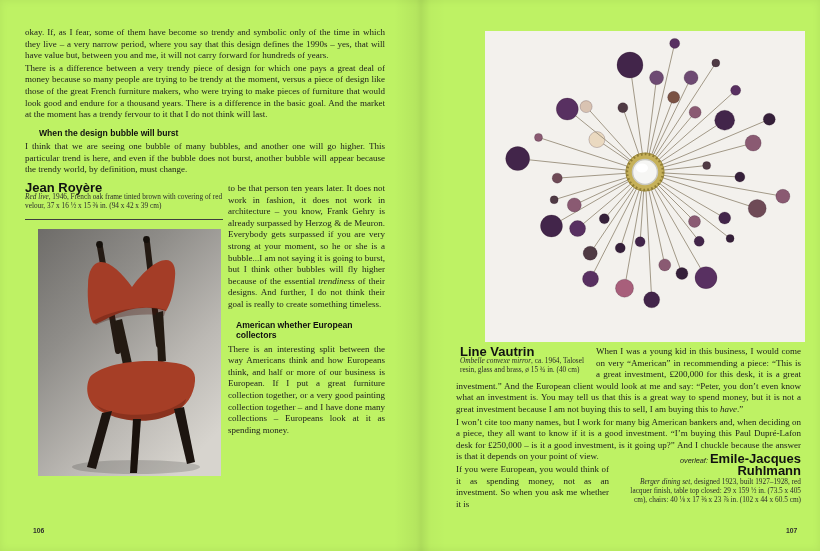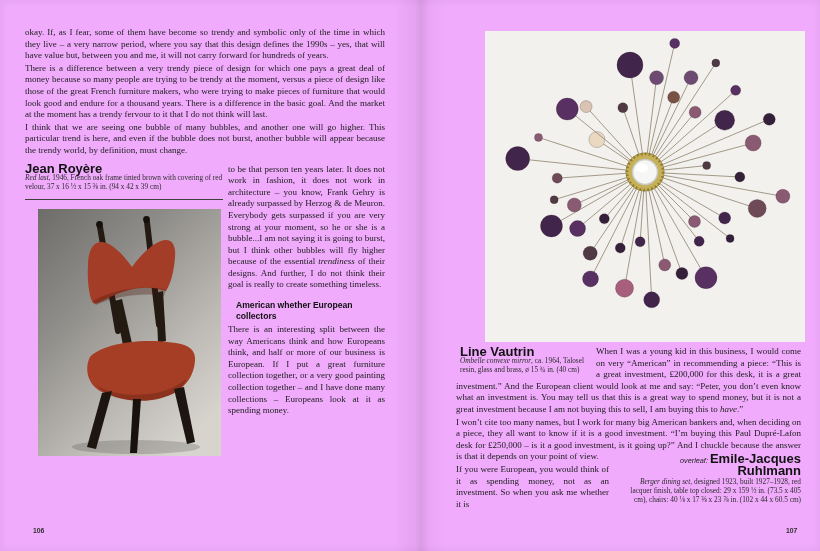--- a/index.html
+++ b/index.html
@@ -1,17 +1,17 @@
 <!DOCTYPE html>
 <html><head>
 <meta charset="utf-8">
 <style>
   html,body { margin:0; padding:0; background:#e9e7e3; }
   .spread {
-    position:relative; width:820px; height:551px; background:#f0abfc;
+    position:relative; width:820px; height:551px; background:#bef264;
     overflow:hidden; font-family:"Liberation Serif", serif;
     box-shadow: inset 0 0 8px rgba(0,0,0,0.07);
   }
   .gutter {
     position:absolute; left:394px; top:0; width:52px; height:100%;
     background:linear-gradient(to right, rgba(0,0,0,0) 0%, rgba(0,0,0,0.05) 42%, rgba(0,0,0,0.09) 52%, rgba(0,0,0,0.02) 70%, rgba(0,0,0,0) 100%);
     pointer-events:none;
   }
   .body {
     font-size:9px; line-height:11.6px; text-align:justify;
@@ -51,27 +51,28 @@
 </style>
 </head>
 <body>
 
 <div class="spread">
   <div class="gutter"></div>
 
   <div class="left-page">
     <p class="body">okay. If, as I fear, some of them have become so trendy and symbolic only of the time in which they live – a very narrow period, where you say that this design defines the 1990s – yes, that will have value but, between you and me, it will not carry forward for hundreds of years.</p>
     <p class="body">There is a difference between a very trendy piece of design for which one pays a great deal of money because so many people are trying to be trendy at the moment, versus a piece of design like those of the great French furniture makers, who were trying to make pieces of furniture that would look good and endure for a thousand years. There is a difference in the basic goal. And the market at the moment has a trendy fervour to it that I do not think will last.</p>
+    <div class="head">When the design bubble will burst</div>
     <p class="body">I think that we are seeing one bubble of many bubbles, and another one will go higher. This particular trend is here, and even if the bubble does not burst, another bubble will appear because the trendy world, by definition, must change.</p>
 
     <div class="cols">
       <div class="col-left">
         <div class="caption">
           <span class="artist">Jean Royère</span>
-          <span class="i">Red last</span><span>, 1946, French oak frame tinted brown with covering of red velour, 37 x 16 ½ x 15 ⅜ in. (94 x 42 x 39 cm)</span>
+          <span class="i">Red live</span><span>, 1946, French oak frame tinted brown with covering of red velour, 37 x 16 ½ x 15 ⅜ in. (94 x 42 x 39 cm)</span>
         </div>
         <hr class="cap-rule">
         <svg class="chair-fig" viewBox="0 0 183 247" xmlns="http://www.w3.org/2000/svg">
           <defs>
             <linearGradient id="cbg" x1="0" y1="0" x2="0.75" y2="1">
               <stop offset="0" stop-color="#6e6c69"></stop>
               <stop offset="0.35" stop-color="#8f8d89"></stop>
               <stop offset="0.72" stop-color="#bcb9b4"></stop>
               <stop offset="1" stop-color="#d7d4ce"></stop>
             </linearGradient>

